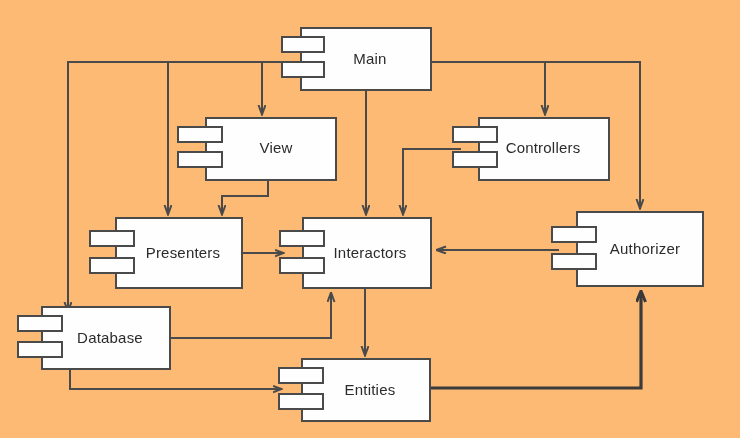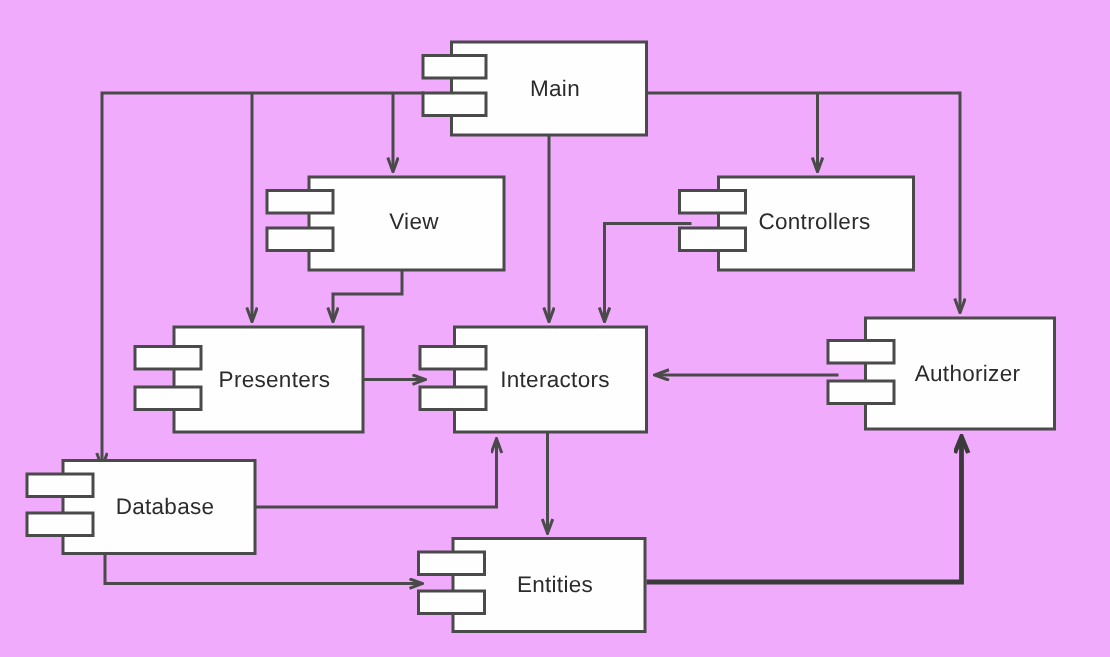--- a/index.html
+++ b/index.html
@@ -8,21 +8,21 @@
     padding: 0;
     background: #ffffff;
   }
   body {
     font-family: "Liberation Sans", sans-serif;
   }
   #diagram-canvas {
     position: relative;
     width: 740px;
     height: 438px;
-    background: #f0abfc;
+    background: #fdba74;
     overflow: hidden;
   }
   #diagram-svg {
     position: absolute;
     left: 0;
     top: 0;
     width: 740px;
     height: 438px;
   }
   .comp-label {

